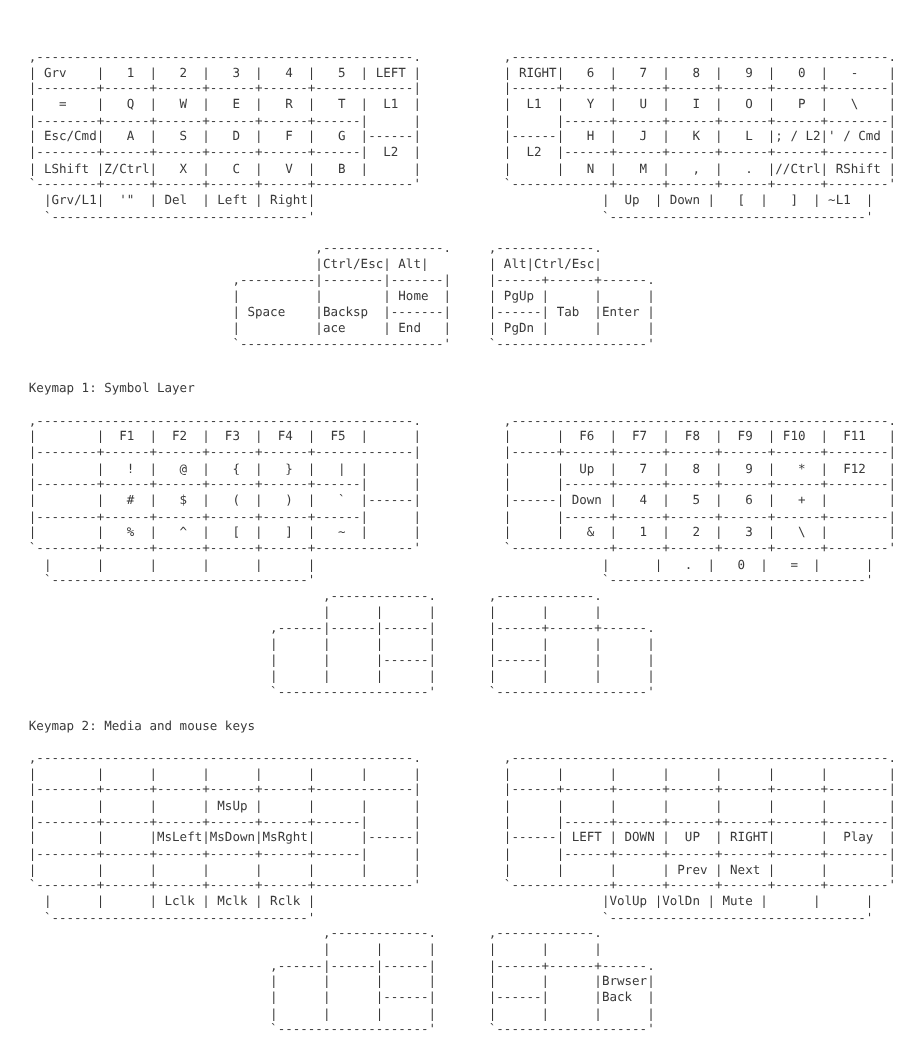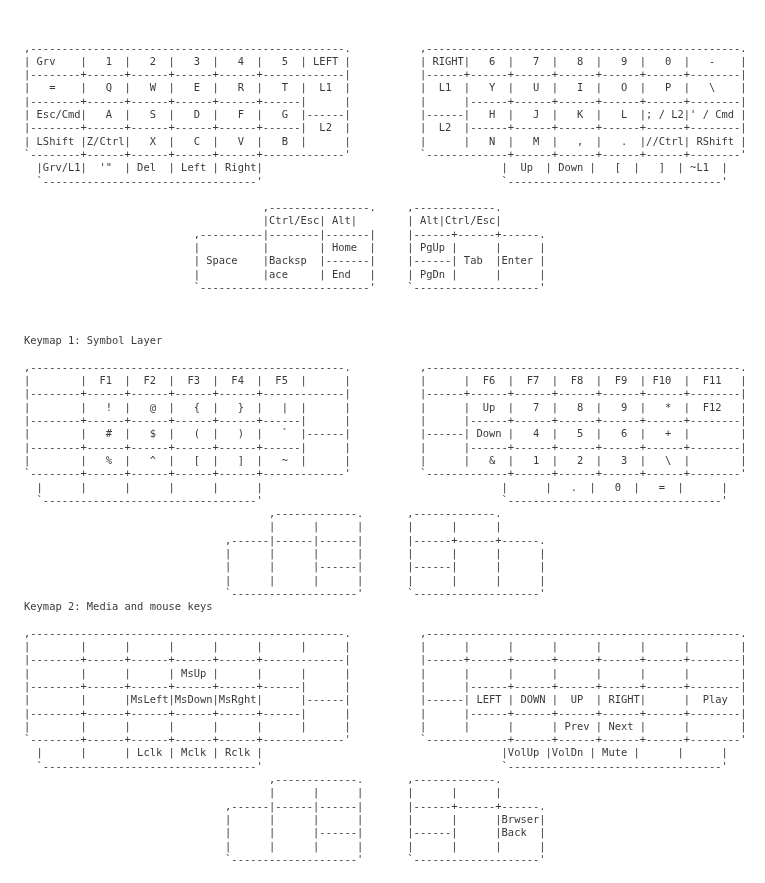--- a/index.html
+++ b/index.html
@@ -6,23 +6,23 @@
   body{
     width:765px;height:883px;box-sizing:border-box;
     padding:15px 0 0 24px;
     background:#ffffff;color:#3a3a3a;
     font-family:"DejaVu Sans Mono","Liberation Mono",monospace;
     overflow:hidden;
   }
   .km-title{font-size:10.45px;line-height:13.3px;white-space:pre;font-weight:normal}
   .km-art{margin:0;font-size:10.45px;line-height:13.3px;white-space:pre;font-family:inherit;color:inherit}
   .keymap-0 .km-art{margin-top:26.6px}
-  .keymap-1{margin-top:40px}
+  .keymap-1{margin-top:24px}
   .keymap-1 .km-art{margin-top:13.3px}
-  .keymap-2{margin-top:0}
+  .keymap-2{margin-top:15px}
   .keymap-2 .km-art{margin-top:13.3px}
 </style>
 </head>
 <body style="background: rgb(255, 255, 255); color: rgb(58, 58, 58);">
 
 <main>
 
   <section class="keymap keymap-0">
     <pre class="km-art">,--------------------------------------------------.           ,--------------------------------------------------.
 | Grv    |   1  |   2  |   3  |   4  |   5  | LEFT |           | RIGHT|   6  |   7  |   8  |   9  |   0  |   -    |

